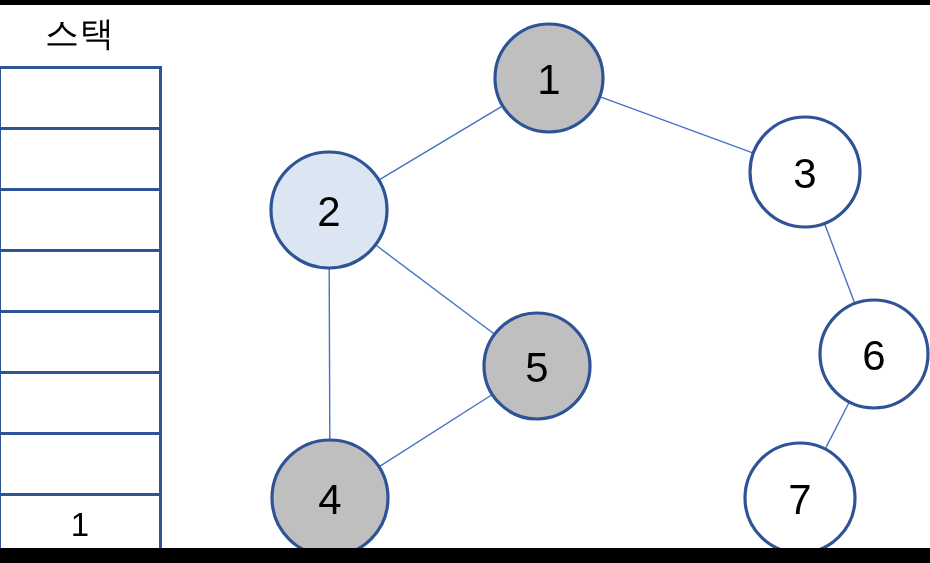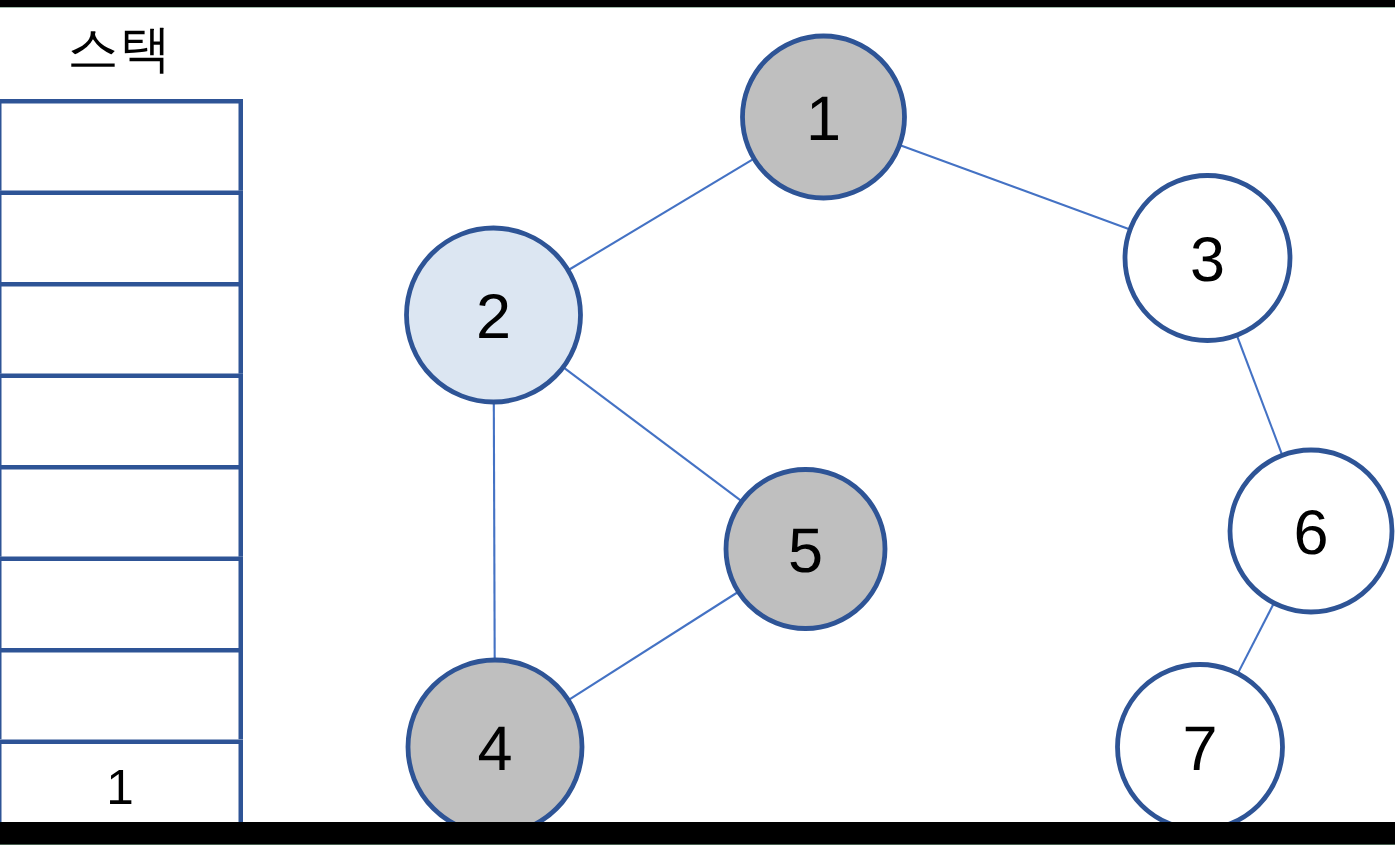--- a/index.html
+++ b/index.html
@@ -4,21 +4,21 @@
 <style>
   html, body {
     margin: 0;
     padding: 0;
     background: #000000;
   }
   #root {
     position: relative;
     width: 930px;
     height: 563px;
-    background: #86efac;
+    background: #701a75;
     overflow: hidden;
     font-family: "Liberation Sans", sans-serif;
   }
   #canvas {
     position: absolute;
     left: 0;
     top: 5px;
     width: 930px;
     height: 543px;
     background: #ffffff;

